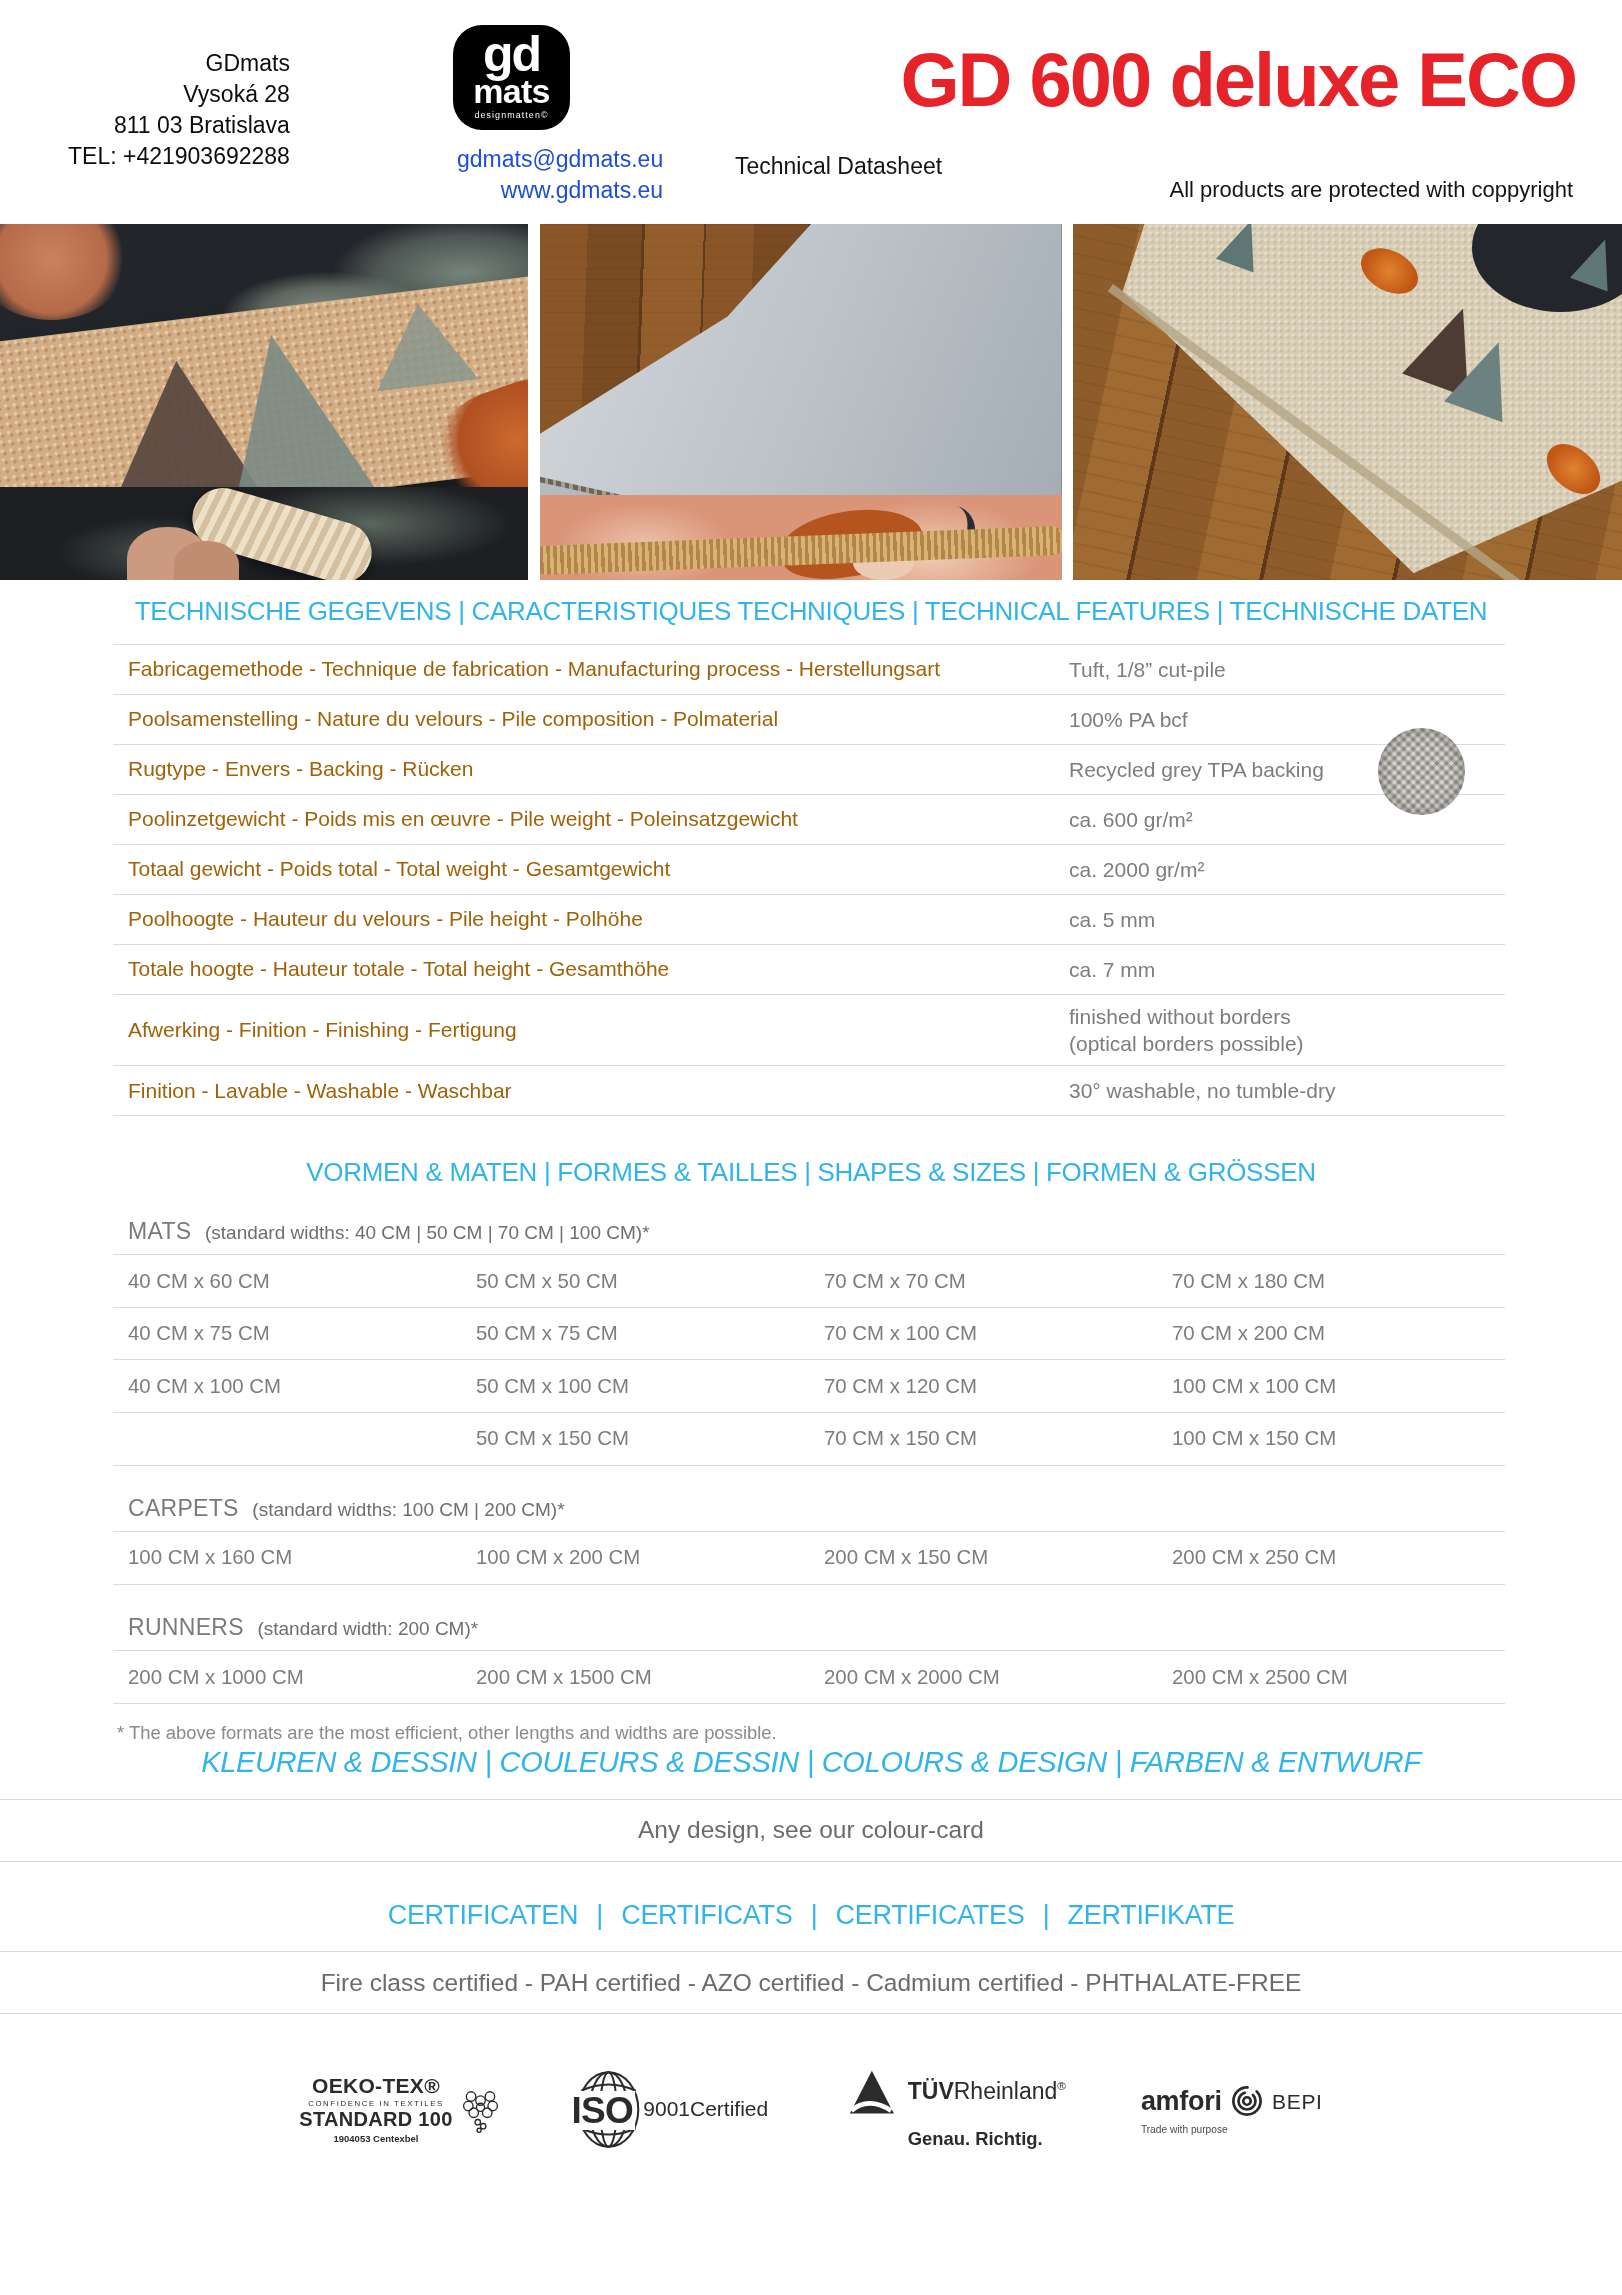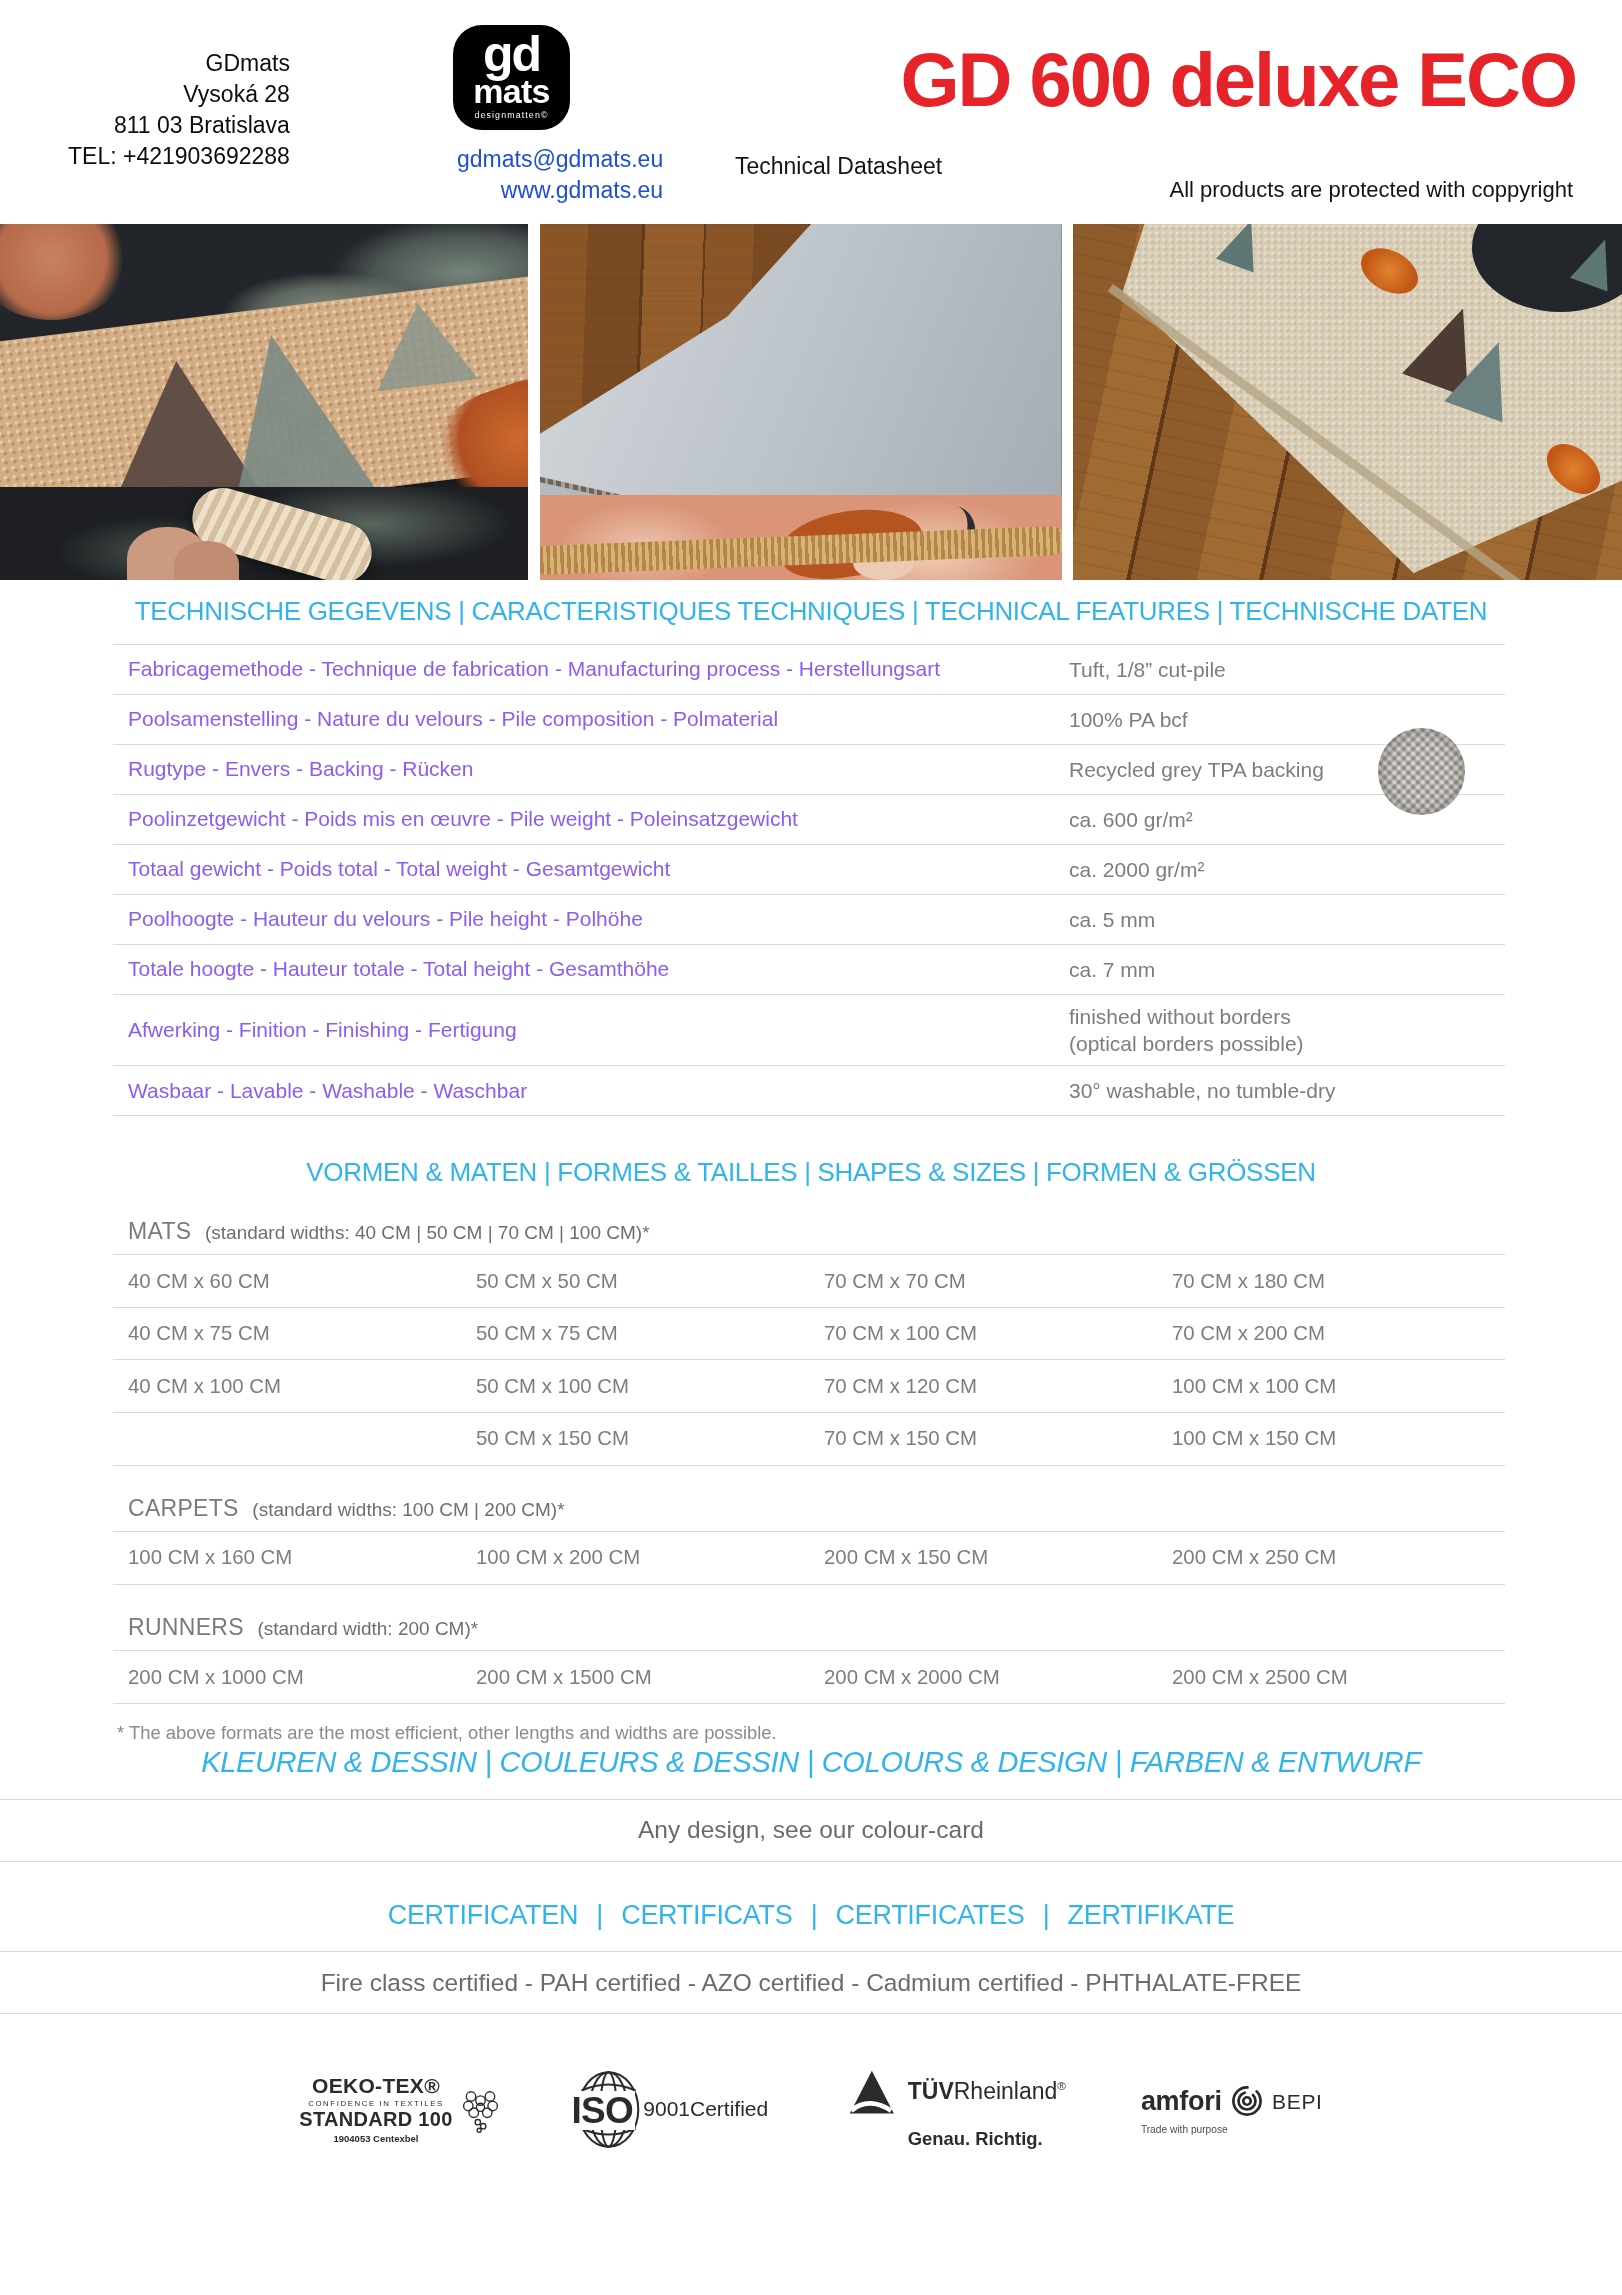--- a/index.html
+++ b/index.html
@@ -104,21 +104,21 @@
 
   
   .sec-head{
     text-align:center;color:#31b4ea;font-size:26px;font-weight:400;letter-spacing:-0.3px;line-height:1.25;
   }
   .sec-head.big{font-size:29px;}
   
   .tech-head{margin-top:15px;}
   .tech-table{width:1392px;margin:16.4px 0 0 113px;position:relative;border-top:1.4px solid #dadada;}
   .trow{display:flex;align-items:center;border-bottom:1.4px solid #dadada;min-height:49px;padding:0 0 0 15px;}
-  .tlabel{width:941px;font-size:21px;color:#8b5cf6;}
+  .tlabel{width:941px;font-size:21px;color:#a16207;}
   .tvalue{font-size:21px;color:#7d7d7d;white-space:pre-line;line-height:27px;padding:8.2px 0;}
   .swatch{
     position:absolute;left:1265px;top:83px;width:87px;height:87px;border-radius:50%;
     background-color:#b4b1ac;
     background-image:radial-gradient(circle at 2px 2px,#d9d6d1 1.6px,transparent 2px),
                      radial-gradient(circle at 6.8px 6.8px,#d9d6d1 1.6px,transparent 2px),
                      radial-gradient(circle at 2px 6.8px,#8e8b87 1.6px,transparent 2px),
                      radial-gradient(circle at 6.8px 2px,#8e8b87 1.6px,transparent 2px);
     background-size:9.5px 9.5px;box-shadow:inset 0 0 15px rgba(60,60,60,.45);
   }
@@ -263,21 +263,21 @@
   <div class="trow">
     <div class="tlabel">Totale hoogte - Hauteur totale - Total height - Gesamthöhe</div>
     <div class="tvalue">ca. 7 mm</div>
   </div>
   <div class="trow">
     <div class="tlabel">Afwerking - Finition - Finishing - Fertigung</div>
     <div class="tvalue">finished without borders
 (optical borders possible)</div>
   </div>
   <div class="trow">
-    <div class="tlabel">Wasbaar - Lavable - Washable - Waschbar</div>
+    <div class="tlabel">Finition - Lavable - Washable - Waschbar</div>
     <div class="tvalue">30° washable, no tumble-dry</div>
   </div>
   <div class="swatch"></div>
 </div>
 
 <div class="sec-head shapes-head">VORMEN &amp; MATEN | FORMES &amp; TAILLES | SHAPES &amp; SIZES | FORMEN &amp; GRÖSSEN</div>
 
 <div class="size-block">
   <div class="group-title">
     <span class="group-name">MATS</span>

